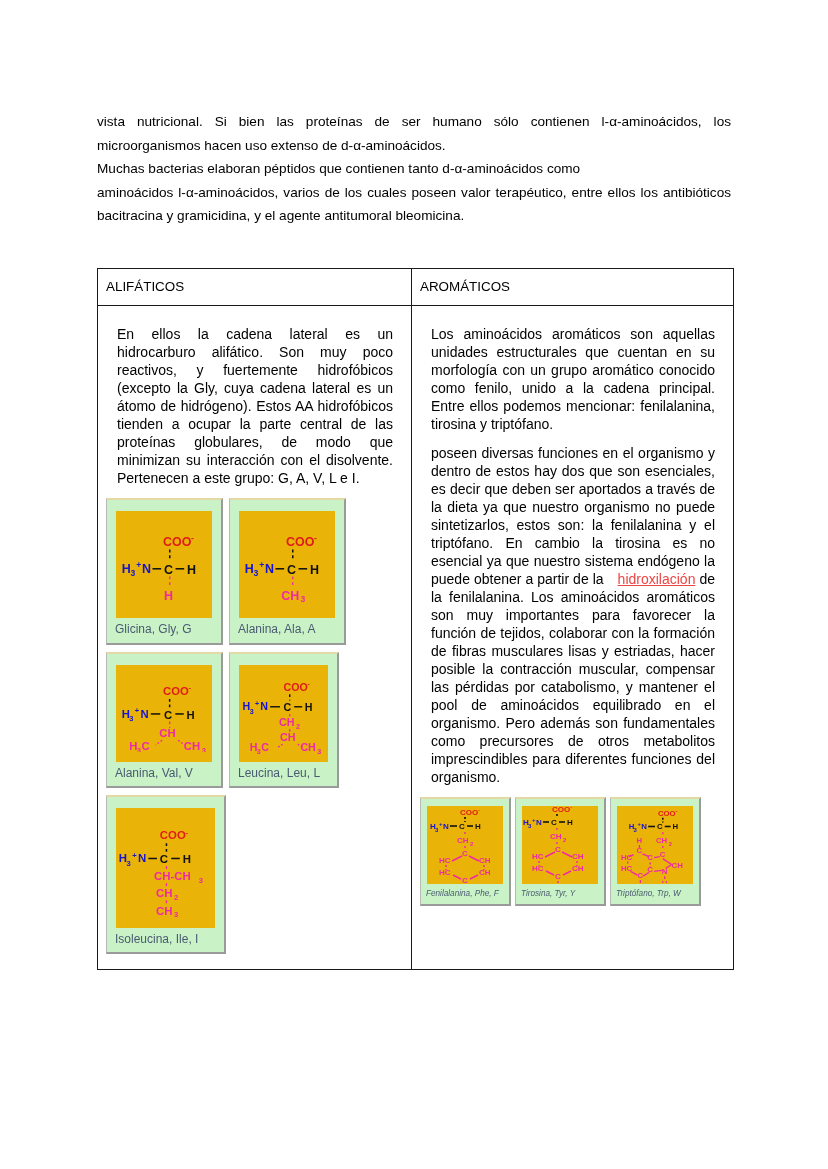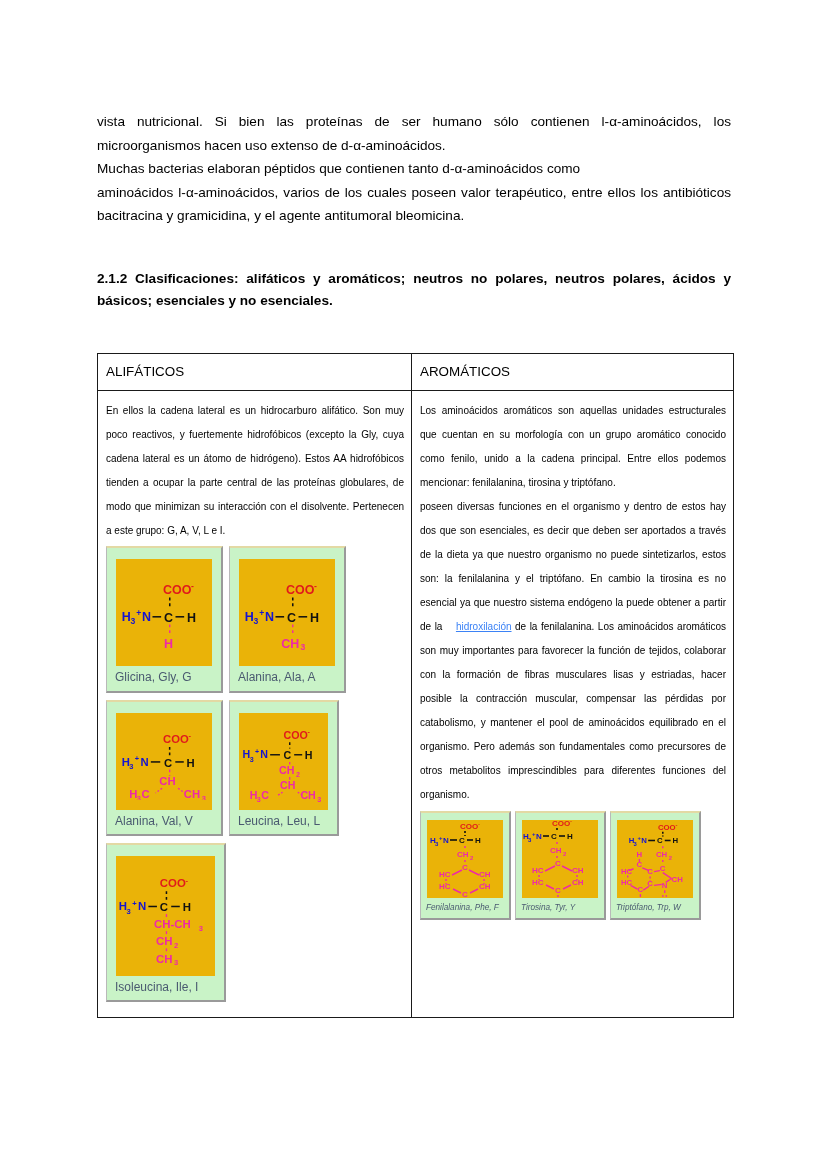--- a/index.html
+++ b/index.html
@@ -65,27 +65,27 @@
 
   .th-cell {
     padding: 9px 8px 10px 8px;
     font-size: 13.4px;
     line-height: 17px;
   }
   .body-cell {
     padding: 8px 7px 8px 8px;
   }
   .body-cell p {
-    margin: 0;
-    font-size: 10px;
-    line-height: 24px;
+    margin: 11px;
+    font-size: 14px;
+    line-height: 18px;
     text-align: justify;
   }
   a.inline-link {
-    color: #3b82f6;
+    color: #ef4444;
     text-decoration: underline;
     padding-left: 10px;
   }
 
   
   .aa-rows { margin-top: 3px; }
   .aa-row {
     display: flex;
     align-items: flex-start;
     margin-bottom: 7px;
@@ -146,21 +146,20 @@
 
 <div class="page">
   <div class="content">
 
     <div class="intro">
       <p class="just">vista nutricional. Si bien las proteínas de ser humano sólo contienen l-α-aminoácidos, los microorganismos hacen uso extenso de d-α-aminoácidos.</p>
       <p>Muchas bacterias elaboran péptidos que contienen tanto d-α-aminoácidos como</p>
       <p class="just">aminoácidos l-α-aminoácidos, varios de los cuales poseen valor terapéutico, entre ellos los antibióticos bacitracina y gramicidina, y el agente antitumoral bleomicina.</p>
     </div>
 
-    <div class="section-heading">2.1.2 Clasificaciones: alifáticos y aromáticos; neutros no polares, neutros polares, ácidos y básicos; esenciales y no esenciales.</div>
 
     <table class="aa-table">
       <tbody>
           <tr>
         <td class="col-left">
           <div class="th-cell">ALIFÁTICOS</div>
         </td>
         <td class="col-right">
           <div class="th-cell">AROMÁTICOS</div>
         </td>

